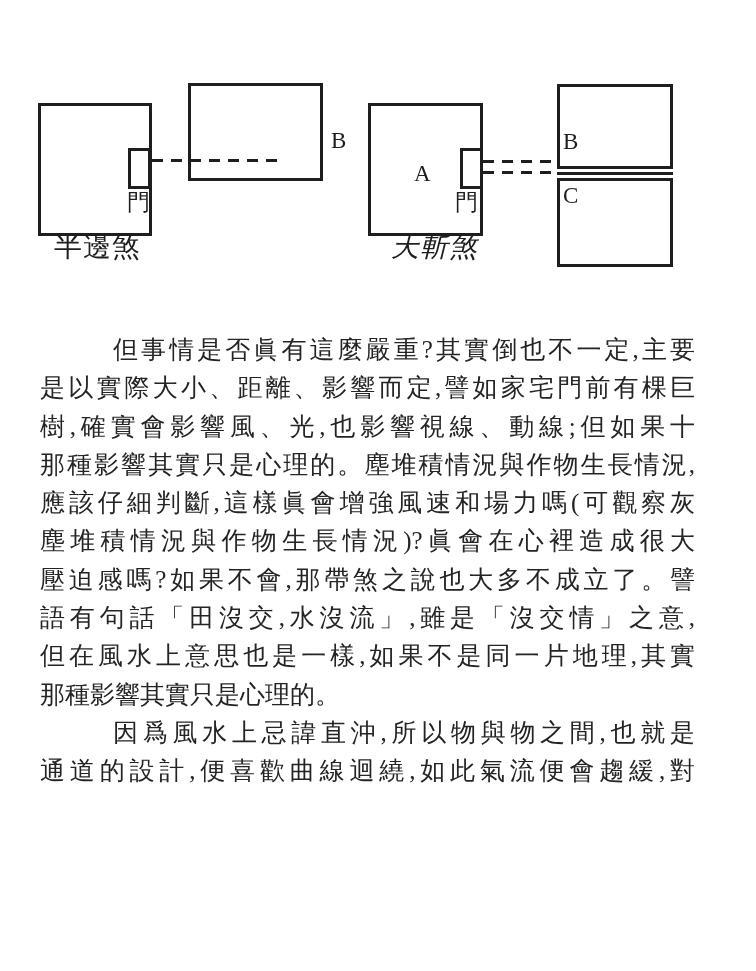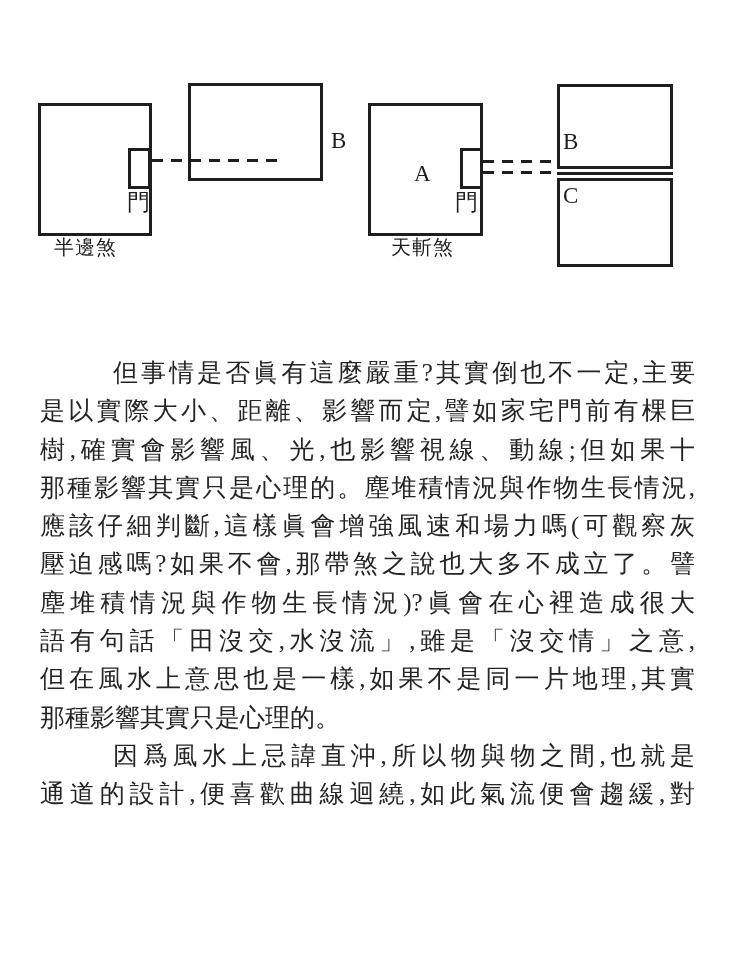--- a/index.html
+++ b/index.html
@@ -43,21 +43,21 @@
   }
   .fig-label{
     position:absolute;
     font-size:23px;
     line-height:24px;
     color:var(--ink);
     z-index:4;
   }
   .fig-caption{
     position:absolute;
-    font-size:20px;
+    font-size:28px;
     line-height:26px;
     letter-spacing:1px;
     color:var(--ink);
     z-index:4;
   }
   
   .f1-house   {left:38px;  top:103px; width:114px; height:133px;}
   .f1-door    {left:128px; top:148px; width:23px;  height:41px;}
   .f1-dash    {left:152px; top:159px; width:132px;}
   .f1-bldgB   {left:188px; top:83px;  width:135px; height:98px;}
@@ -69,25 +69,25 @@
   .f2-labelA  {left:414px; top:162px;}
   .f2-door    {left:460px; top:148px; width:23px;  height:41px;}
   .f2-dash1   {left:483px; top:160px; width:75px;}
   .f2-dash2   {left:483px; top:171px; width:75px;}
   .f2-bldgB   {left:557px; top:84px;  width:116px; height:85px;}
   .f2-gapline {left:557px; top:172px; width:116px;}
   .f2-bldgC   {left:557px; top:178px; width:116px; height:89px;}
   .f2-labelB  {left:563px; top:130px;}
   .f2-labelC  {left:563px; top:184px;}
   .f2-door-lb {left:455px; top:191px;}
-  .f2-caption {left:391px; top:234px;}
+  .f2-caption {left:391px; top:234px;font-style:italic;}
   
   .body-text{
     position:absolute;
-    left:40px; top:354px;
+    left:40px; top:331px;
     width:655px;
     z-index:1;
   }
   .tline{
     height:38.3px;
     line-height:38.3px;
     font-size:25px;
     color:#242424;
     text-align:justify;
     text-align-last:justify;
@@ -128,22 +128,22 @@
     <span class="fig-label f2-door-lb">門</span>
     <span class="fig-caption f2-caption">天斬煞</span>
   </div>
 
   <div class="body-text">
       <div class="tline indent">但事情是否眞有這麼嚴重?其實倒也不一定,主要</div>
       <div class="tline">是以實際大小、距離、影響而定,譬如家宅門前有棵巨</div>
       <div class="tline">樹,確實會影響風、光,也影響視線、動線;但如果十</div>
       <div class="tline">那種影響其實只是心理的。塵堆積情況與作物生長情況,</div>
       <div class="tline">應該仔細判斷,這樣眞會增強風速和場力嗎(可觀察灰</div>
+      <div class="tline">塵堆積情況與作物生長情況)?眞會在心裡造成很大</div>
       <div class="tline">壓迫感嗎?如果不會,那帶煞之說也大多不成立了。譬</div>
-      <div class="tline">塵堆積情況與作物生長情況)?眞會在心裡造成很大</div>
       <div class="tline">語有句話「田沒交,水沒流」,雖是「沒交情」之意,</div>
       <div class="tline">但在風水上意思也是一樣,如果不是同一片地理,其實</div>
       <div class="tline end">那種影響其實只是心理的。</div>
       <div class="tline indent">因爲風水上忌諱直沖,所以物與物之間,也就是</div>
       <div class="tline">通道的設計,便喜歡曲線迴繞,如此氣流便會趨緩,對</div>
     </div>
 
 </div>
 
 </body></html>

